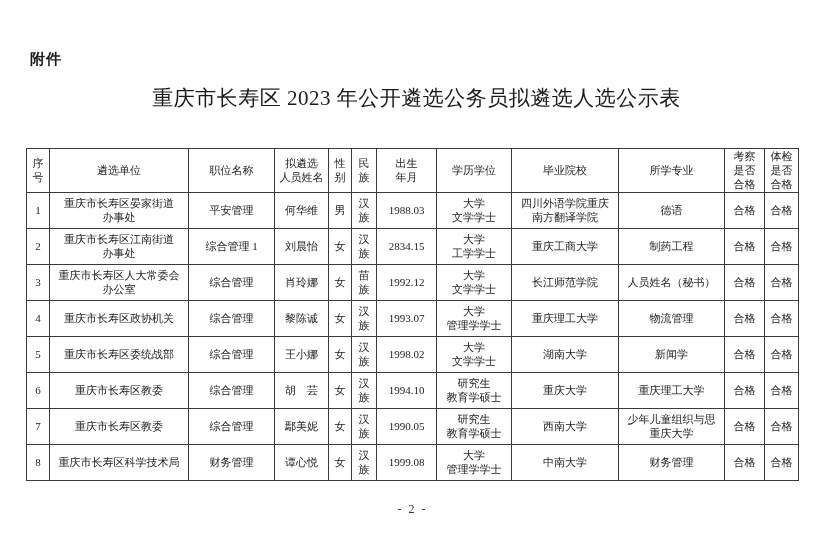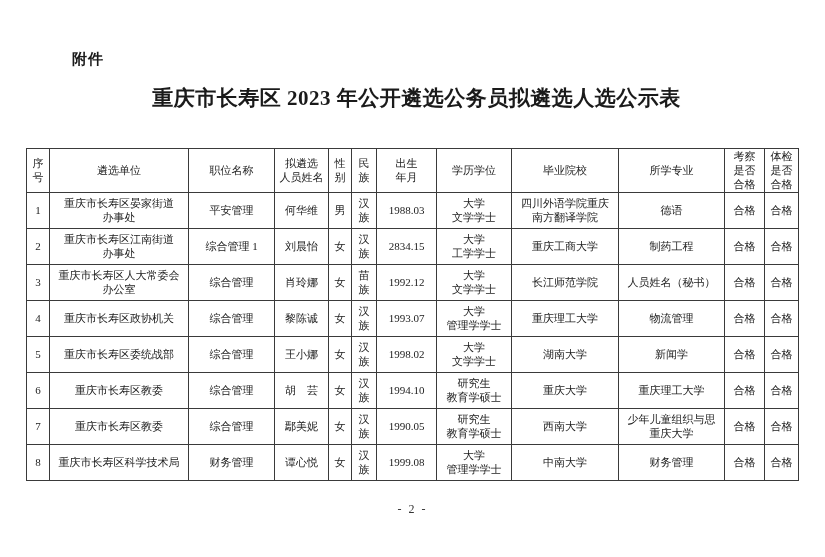--- a/index.html
+++ b/index.html
@@ -7,26 +7,26 @@
     width:825px;height:557px;
     background:#ffffff;
     font-family:"Liberation Serif","DejaVu Serif",serif;
     color:#1a1a1a;
     position:relative;
     overflow:hidden;
   }
   .page{position:absolute;inset:0;}
   .attachment{
     position:absolute;left:30px;top:50px;
-    font-size:15px;font-weight:bold;letter-spacing:1px;margin-left:42px;
+    font-size:15px;font-weight:bold;letter-spacing:1px;
   }
   .doc-title{
     position:absolute;left:8px;right:0;top:84px;
     text-align:center;
-    font-size:21px;font-weight:bold;
+    font-size:21px;font-weight:normal;
     letter-spacing:0.5px;
   }
   .doc-subtitle{
     position:absolute;left:0;right:0;top:114px;
     text-align:center;
     font-size:17px;font-weight:bold;
   }
   table.roster{
     position:absolute;left:26px;top:148px;
     width:772px;

